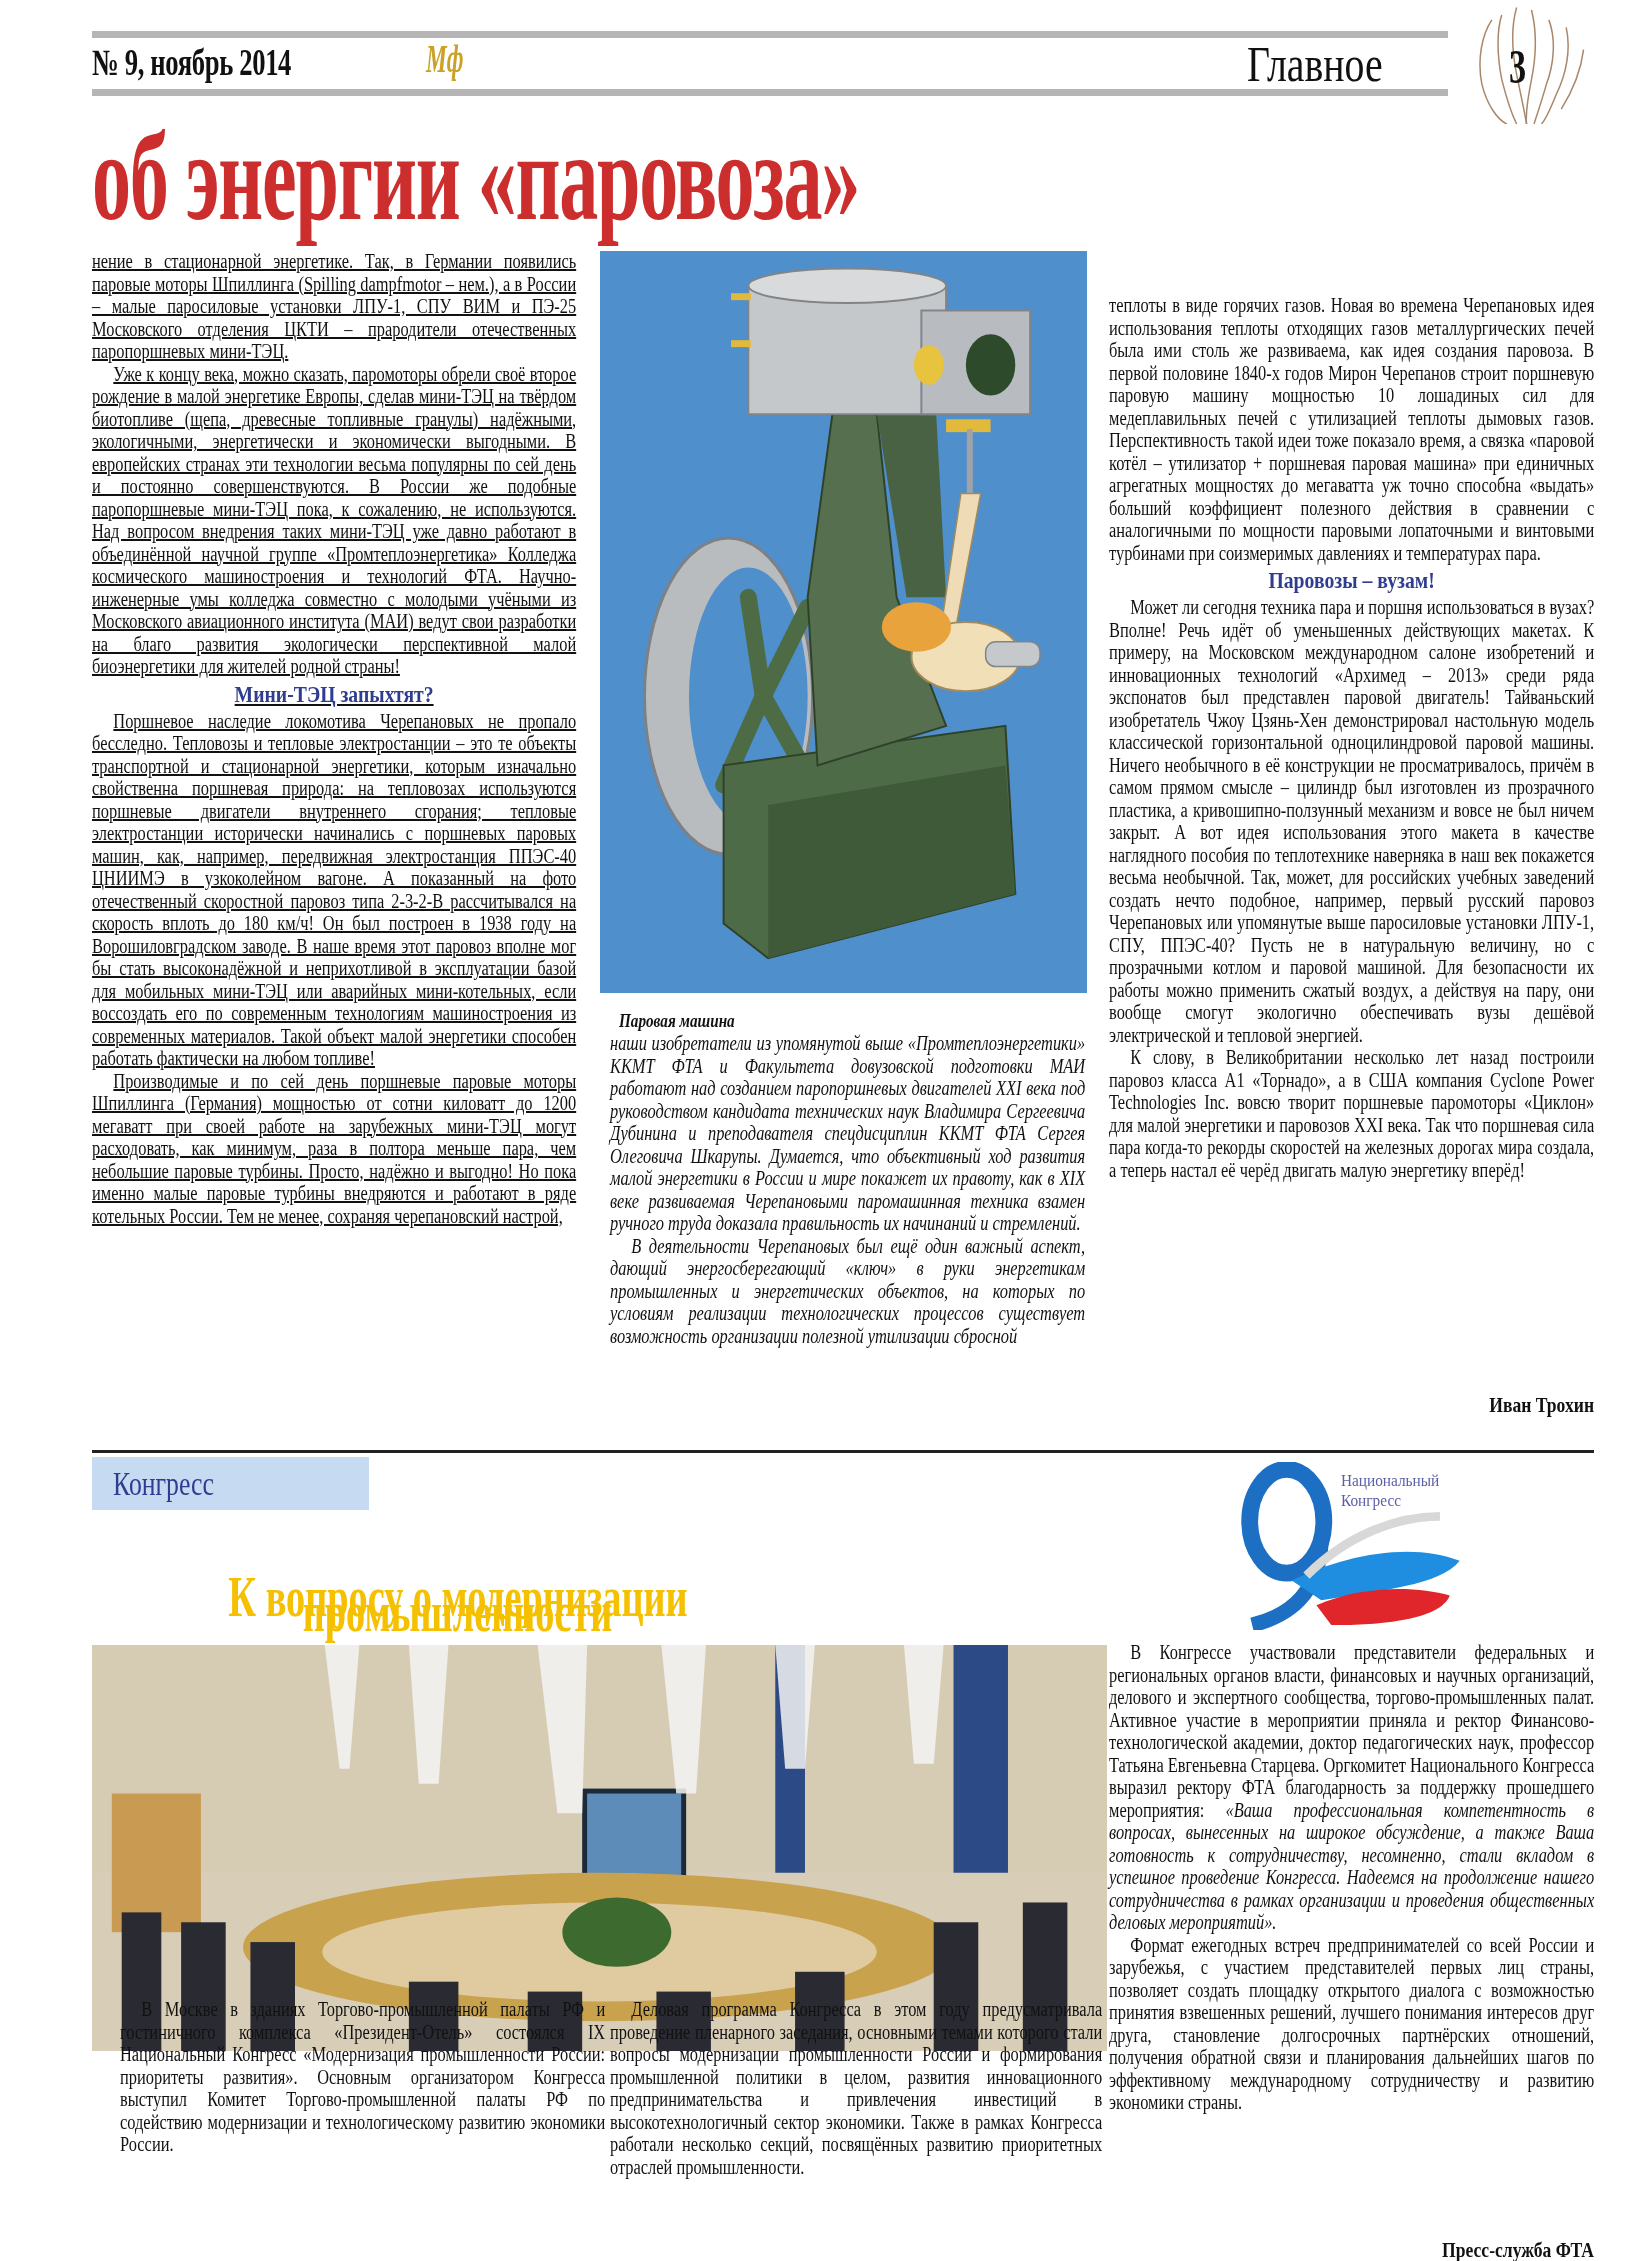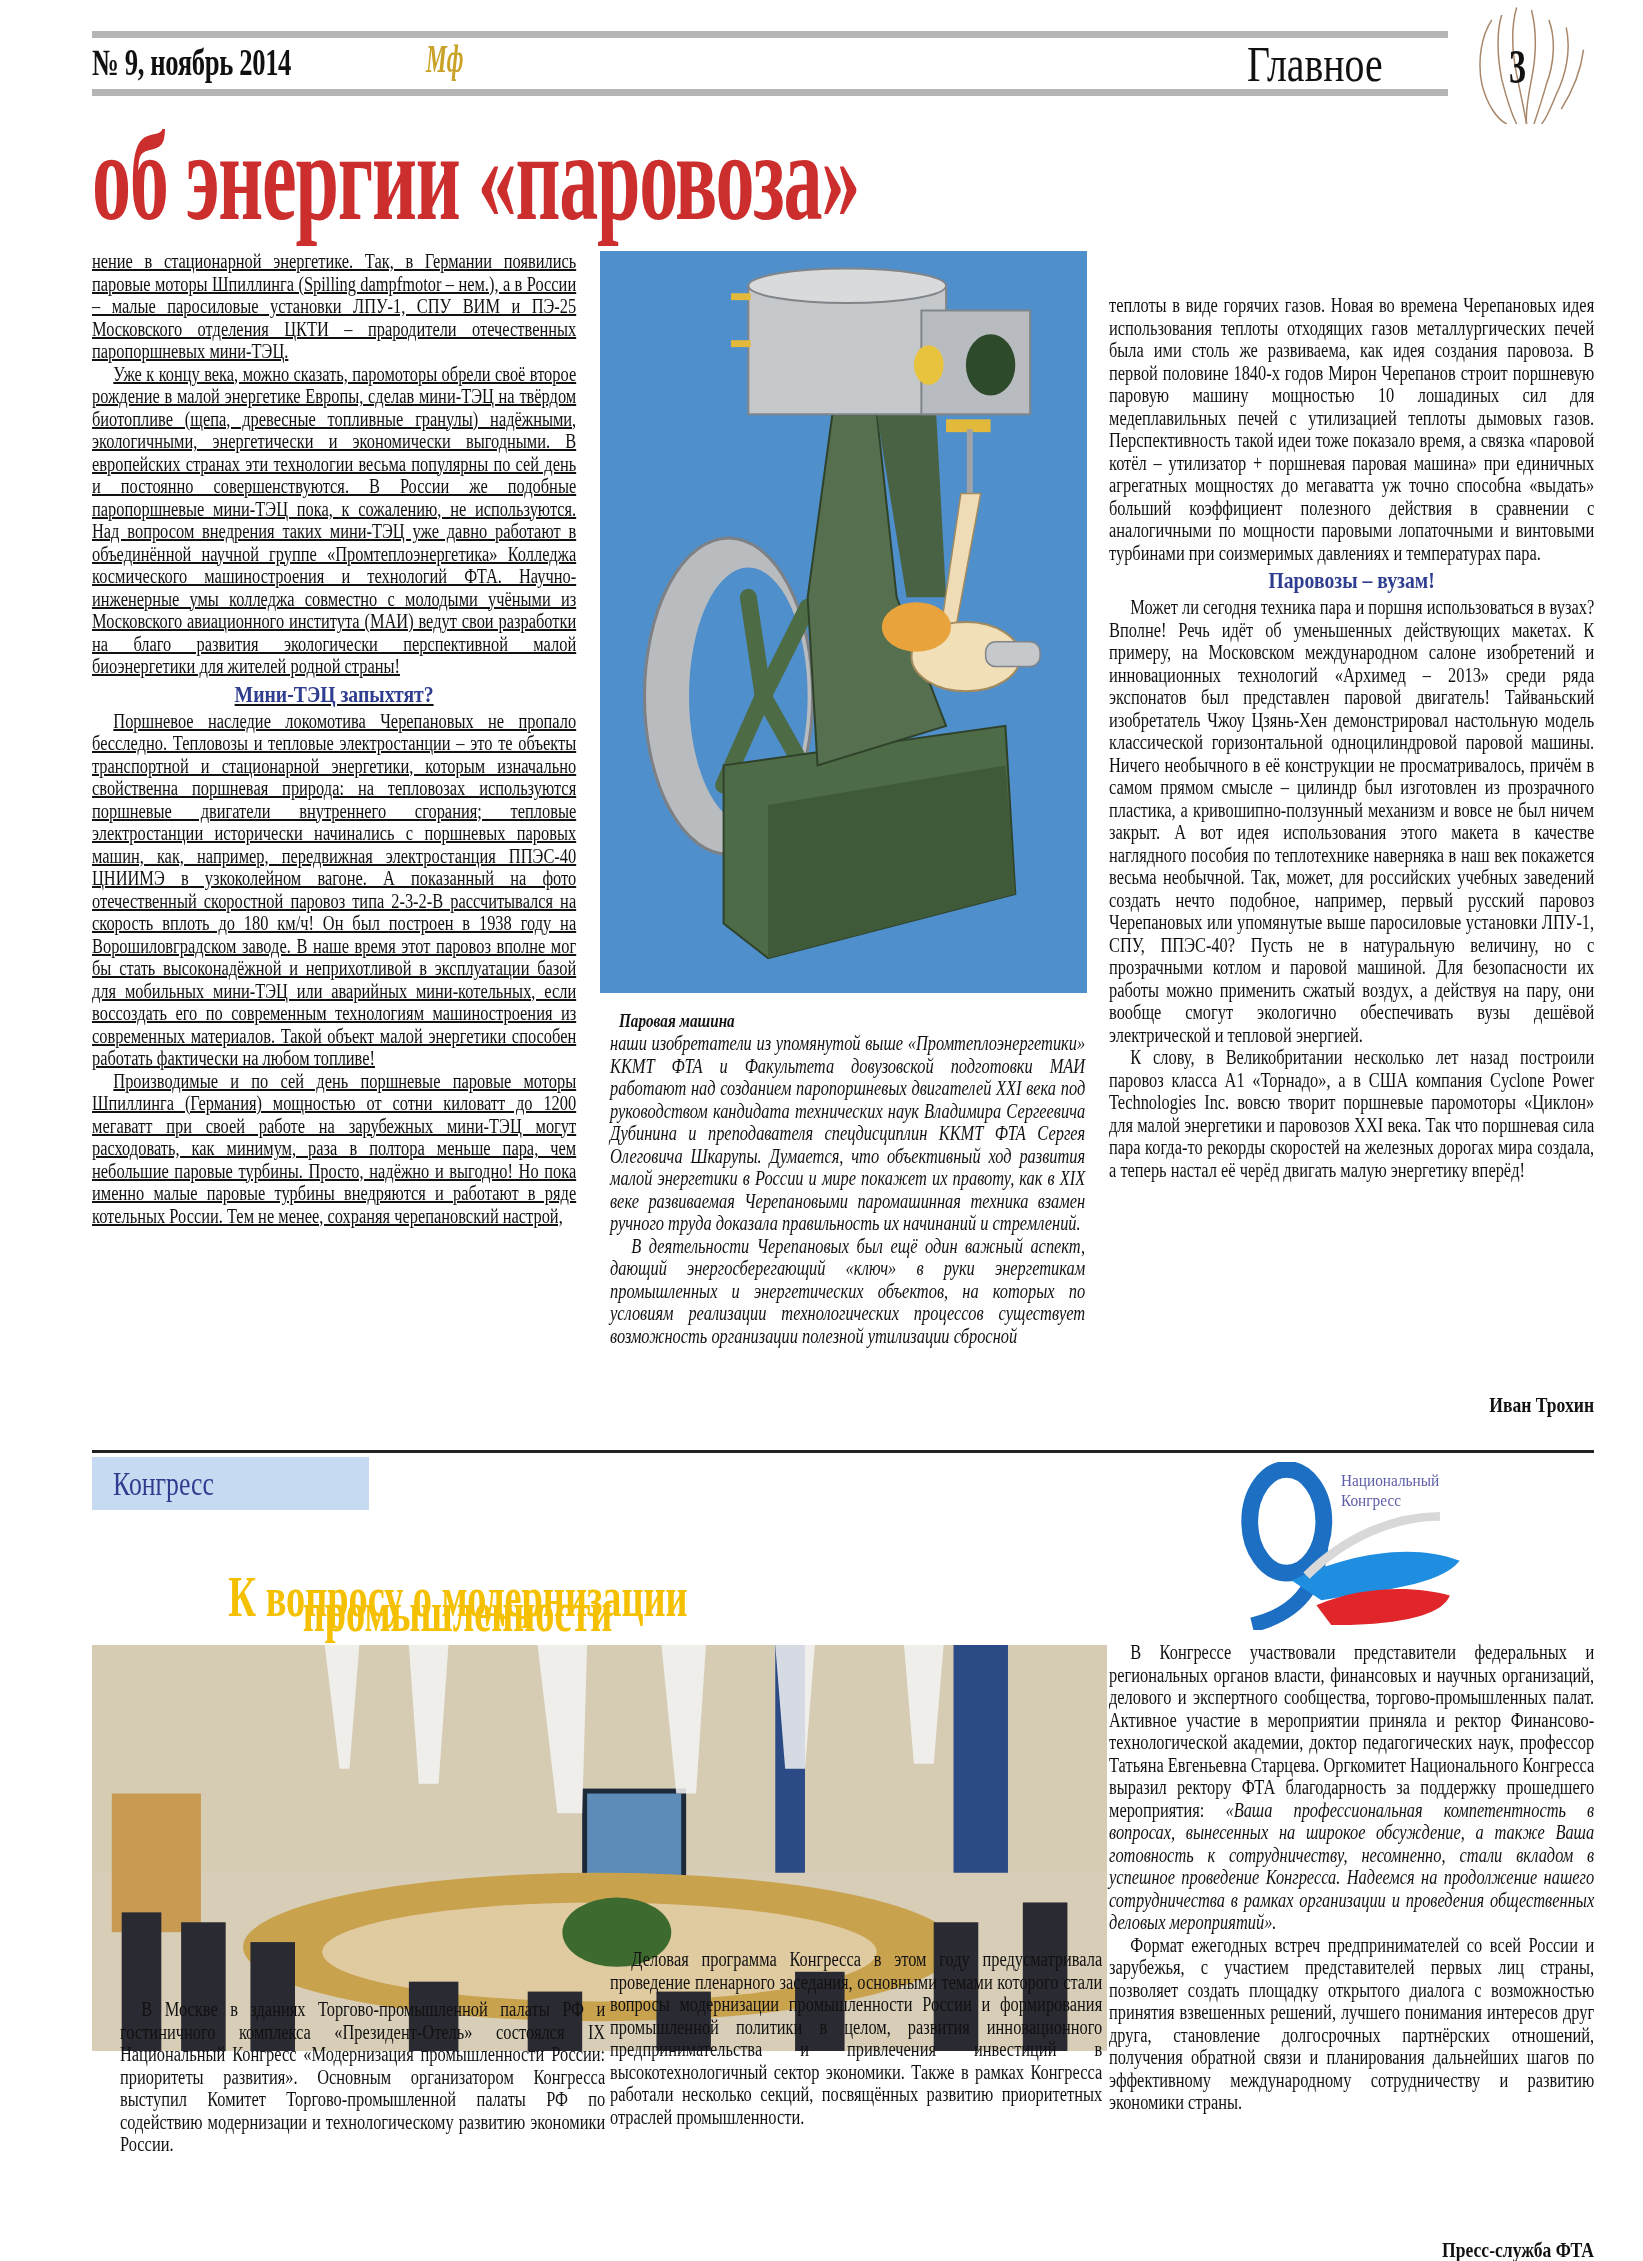--- a/index.html
+++ b/index.html
@@ -59,21 +59,21 @@
   .c-title.l2 { top: 1583px; }
 
   .natl-logo { position: absolute; left: 1232px; top: 1462px; width: 238px; height: 168px; }
   .natl-logo-text { position: absolute; left: 1341px; top: 1471px; font-size: 17px; color: #5c5ea8; line-height: 20px;
                     transform: scaleX(0.9); transform-origin: left top; }
 
   .photo { position: absolute; left: 92px; top: 1645px; width: 1015px; height: 406px; overflow: hidden;
            background: linear-gradient(#c9b48e, #b9a37a 55%, #6d5a3a); }
 
   .col-c1 { left: 92px; top: 1998px; width: 485px; font-weight: normal; margin-left: 28px; }
-  .col-c2 { left: 610px; top: 1948px; width: 492px; }
+  .col-c2 { left: 610px; top: 1998px; width: 492px; }
   .col-c3 { left: 1109px; top: 1641px; width: 485px; }
   .it { font-style: italic; }
   .byline2 { position: absolute; right: 49px; top: 2237px; font-size: 22px; font-weight: bold;
              transform: scaleX(0.8); transform-origin: right top; white-space: nowrap; }
 </style>
 </head>
 <body>
 
 <div class="hdr-line top"></div>
 <div class="issue">№ 9, ноябрь 2014</div>

